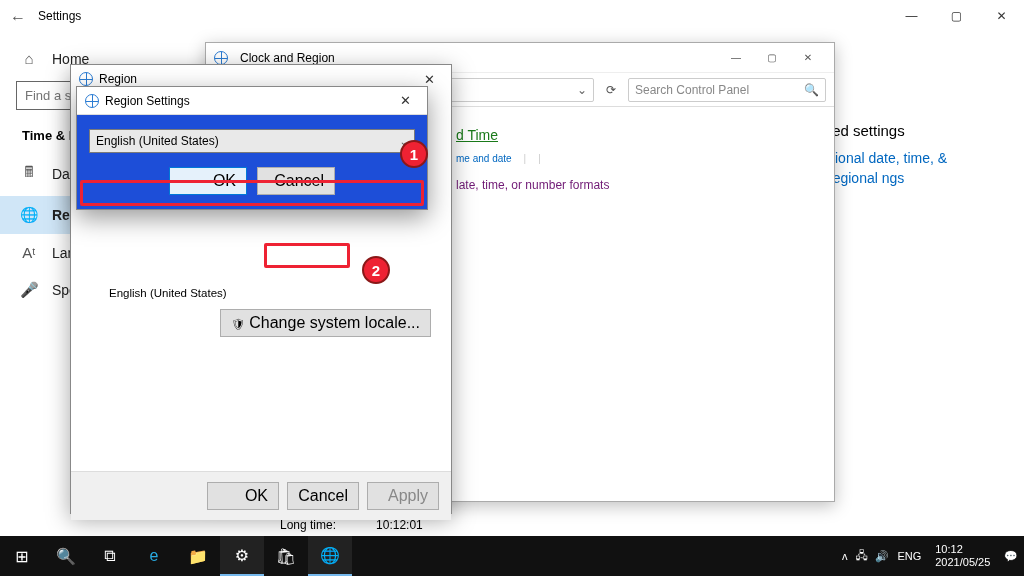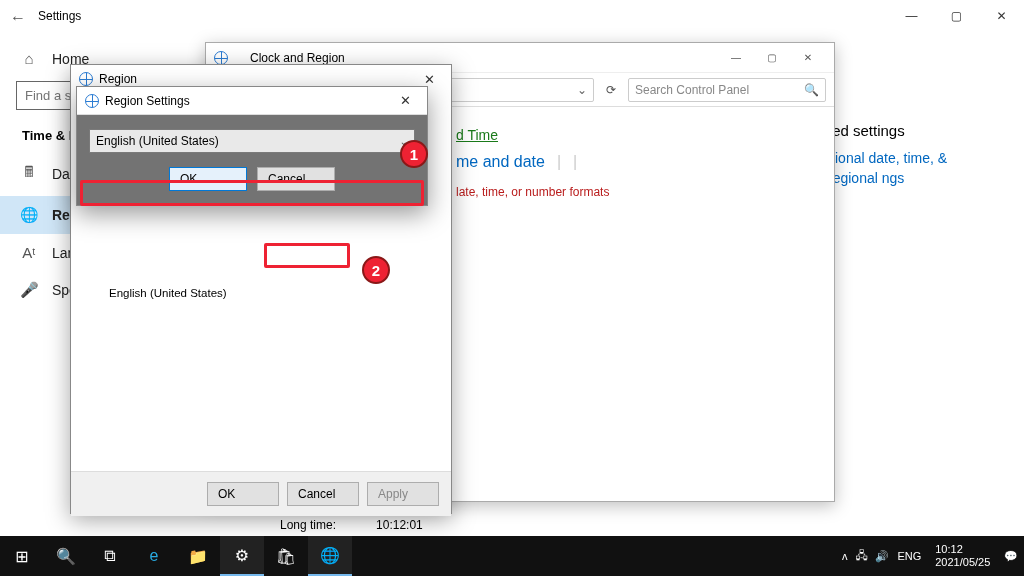--- a/index.html
+++ b/index.html
@@ -33,43 +33,43 @@
 
   .cp-toolbar { height:34px; display:flex; align-items:center; padding:0 8px; gap:6px; border-bottom:1px solid #ddd; }
   .cp-address { flex:0 0 190px; border:1px solid #ccc; padding:4px 6px; display:flex; align-items:center; font-size:12px; border-radius:2px; }
   .cp-address .chev { margin-left:auto; color:#666; }
   .cp-refresh { width:22px; text-align:center; color:#555; }
   .cp-search { flex:1; border:1px solid #ccc; padding:4px 6px; display:flex; align-items:center; font-size:12px; color:#888; border-radius:2px; }
   .cp-search .mag { margin-left:auto; color:#555; }
 
   .cp-body { padding:16px 20px; }
   .cp-heading { color:#1a7a1a; font-size:14px; margin:4px 0 10px;text-decoration:underline; }
-  .cp-links { display:flex; gap:12px; font-size:16px; }
+  .cp-links { display:flex; gap:12px; font-size:10px; }
   .cp-links a { color:#0067c0; text-decoration:none; }
   .cp-links .sep { color:#ccc; }
-  .cp-link2 { color:#b91c1c; font-size:12px; text-decoration:none; display:block; margin-top:14px; }
+  .cp-link2 { color:#701a75; font-size:12px; text-decoration:none; display:block; margin-top:14px; }
 
   
   .dlg { position:absolute; background:#f0f0f0; border:1px solid #888; box-shadow:0 6px 22px rgba(0,0,0,.35); }
   .dlg-titlebar { height:28px; background:#fff; display:flex; align-items:center; padding:0 8px; font-size:12px; }
   .dlg-titlebar .x { margin-left:auto; font-size:13px; padding:2px 8px; color:#333; }
   .dlg-body { padding:10px 14px; font-size:11.5px; background:#fff; }
   .dlg-footer { padding:10px 12px; display:flex; gap:8px; justify-content:flex-end; background:#f0f0f0; border-top:1px solid #ddd; }
-  .btn { min-width:72px; padding:4px 10px; background:#e1e1e1; border:1px solid #adadad; font-size:12px; text-align:left; }
+  .btn { min-width:72px; padding:4px 10px; background:#e1e1e1; border:1px solid #adadad; font-size:16px; text-align:right; }
   .btn.default { border:1px solid #0078d7; background:#e5f1fb; }
   .btn.disabled { color:#888; }
   .btn.shield::before { content:"🛡"; margin-right:4px; font-size:11px; }
 
   .region-inner { padding:6px 0; }
   .section-sub { font-size:11.5px; margin:10px 0 6px 12px; }
   .val-sub { margin-left:24px; font-size:11.5px; }
   .inner-btn-row { display:flex; justify-content:flex-end; margin:10px 6px 4px; }
 
   
-  .inner-dlg { position:absolute; background:#737373; border:1px solid #888; box-shadow:0 8px 24px rgba(0,0,0,.4); }
+  .inner-dlg { position:absolute; background:#1d4ed8; border:1px solid #888; box-shadow:0 8px 24px rgba(0,0,0,.4); }
   .combo { border:1px solid #7a7a7a; background:#e9e9e9; padding:4px 6px; display:flex; align-items:center; font-size:12px; }
   .combo .chev { margin-left:auto; color:#555; font-size:10px; }
   .checkbox { display:flex; align-items:center; gap:6px; font-size:11.5px; margin-top:12px; }
   .cb { width:13px; height:13px; border:1px solid #333; background:#fff; }
 
   
   .callout-box { position:absolute; border:3px solid #e23; border-radius:2px; pointer-events:none; }
   .callout-num { position:absolute; width:28px; height:28px; border-radius:50%; background:#e23; border:2px solid #8a1818; color:#fff; font-weight:700; font-size:15px; display:flex; align-items:center; justify-content:center; pointer-events:none; }
 
   
@@ -129,21 +129,21 @@
         <h4>ted settings</h4>
         <a href="#">itional date, time, &amp; regional ngs</a>
       </div>
     </div>
   </div>
 </div>
 
 <div class="win" style="left:205px; top:42px; width:630px; height:460px;">
   <div class="win-titlebar">
     <span class="globe-icon"></span>
-    <span style="margin-left:22px">Clock and Region</span>
+    <span style="margin-left:12px">Clock and Region</span>
     <div class="win-wbtns">
       <div class="win-wbtn">—</div>
       <div class="win-wbtn">▢</div>
       <div class="win-wbtn">✕</div>
     </div>
   </div>
   <div class="cp-toolbar">
     <div style="flex:1"></div>
     <div class="cp-address">
       <span>gion</span>
@@ -171,20 +171,23 @@
 <div class="dlg" style="left:70px; top:64px; width:382px; height:450px;">
   <div class="dlg-titlebar">
     <span class="globe-icon"></span>
     <span style="margin-left:6px">Region</span>
     <span class="x">✕</span>
   </div>
   <div class="dlg-body" style="height:378px;">
     <div style="height:178px"></div>
     <div class="region-inner">
       <div class="val-sub">English (United States)</div>
+      <div class="inner-btn-row">
+        <div class="btn shield">Change system locale...</div>
+      </div>
     </div>
   </div>
   <div class="dlg-footer">
     <div class="btn">OK</div>
     <div class="btn">Cancel</div>
     <div class="btn disabled">Apply</div>
   </div>
 </div>
 
 <div class="inner-dlg" style="left:76px; top:86px; width:352px;">

